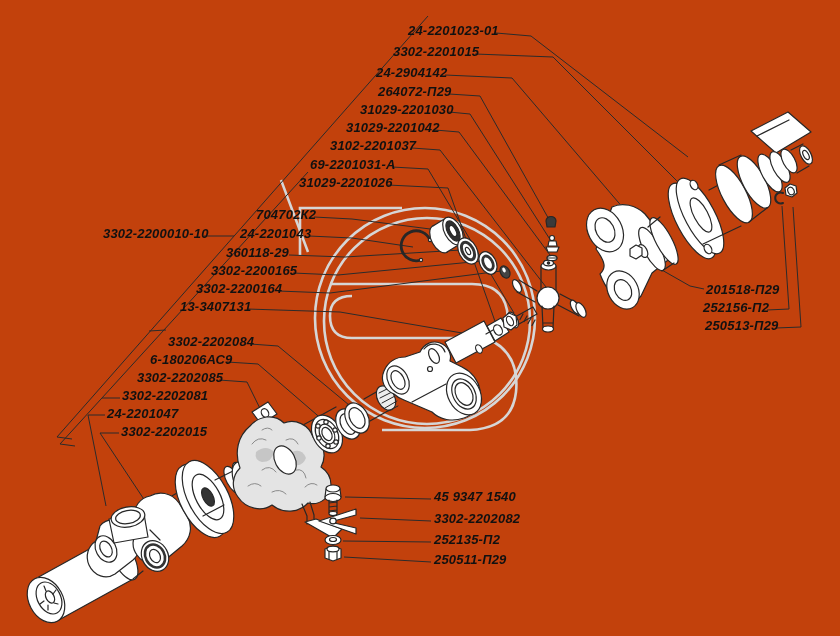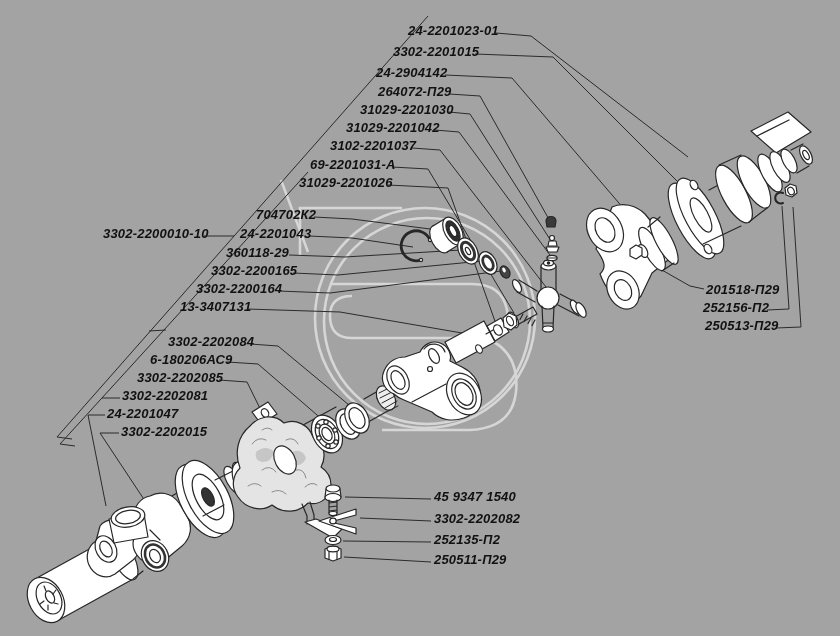--- a/index.html
+++ b/index.html
@@ -1,16 +1,16 @@
 <!DOCTYPE html>
 <html><head>
 <meta charset="utf-8">
 <style>
   html,body{margin:0;padding:0;background:#ffffff;}
-  .stage{position:relative;width:840px;height:636px;background:#a3a3a3;overflow:hidden;
+  .stage{position:relative;width:840px;height:636px;background:#c2410c;overflow:hidden;
          font-family:"Liberation Sans",sans-serif;}
   svg{position:absolute;left:0;top:0;}
   .leader{fill:none;stroke:#2b2b2b;stroke-width:1;}
   .guide{fill:none;stroke:#2b2b2b;stroke-width:1;}
   .part-label{font:italic bold 13px "Liberation Sans",sans-serif;fill:#111111;
               letter-spacing:.2px;white-space:pre;}
   .art{stroke:#272727;stroke-width:1.2;stroke-linejoin:round;stroke-linecap:round;fill:#ffffff;}
   .nofill{fill:none;}
   .dark{fill:#333333;}
   .wm{fill:none;stroke:#d6d6d6;stroke-width:2.6;}

